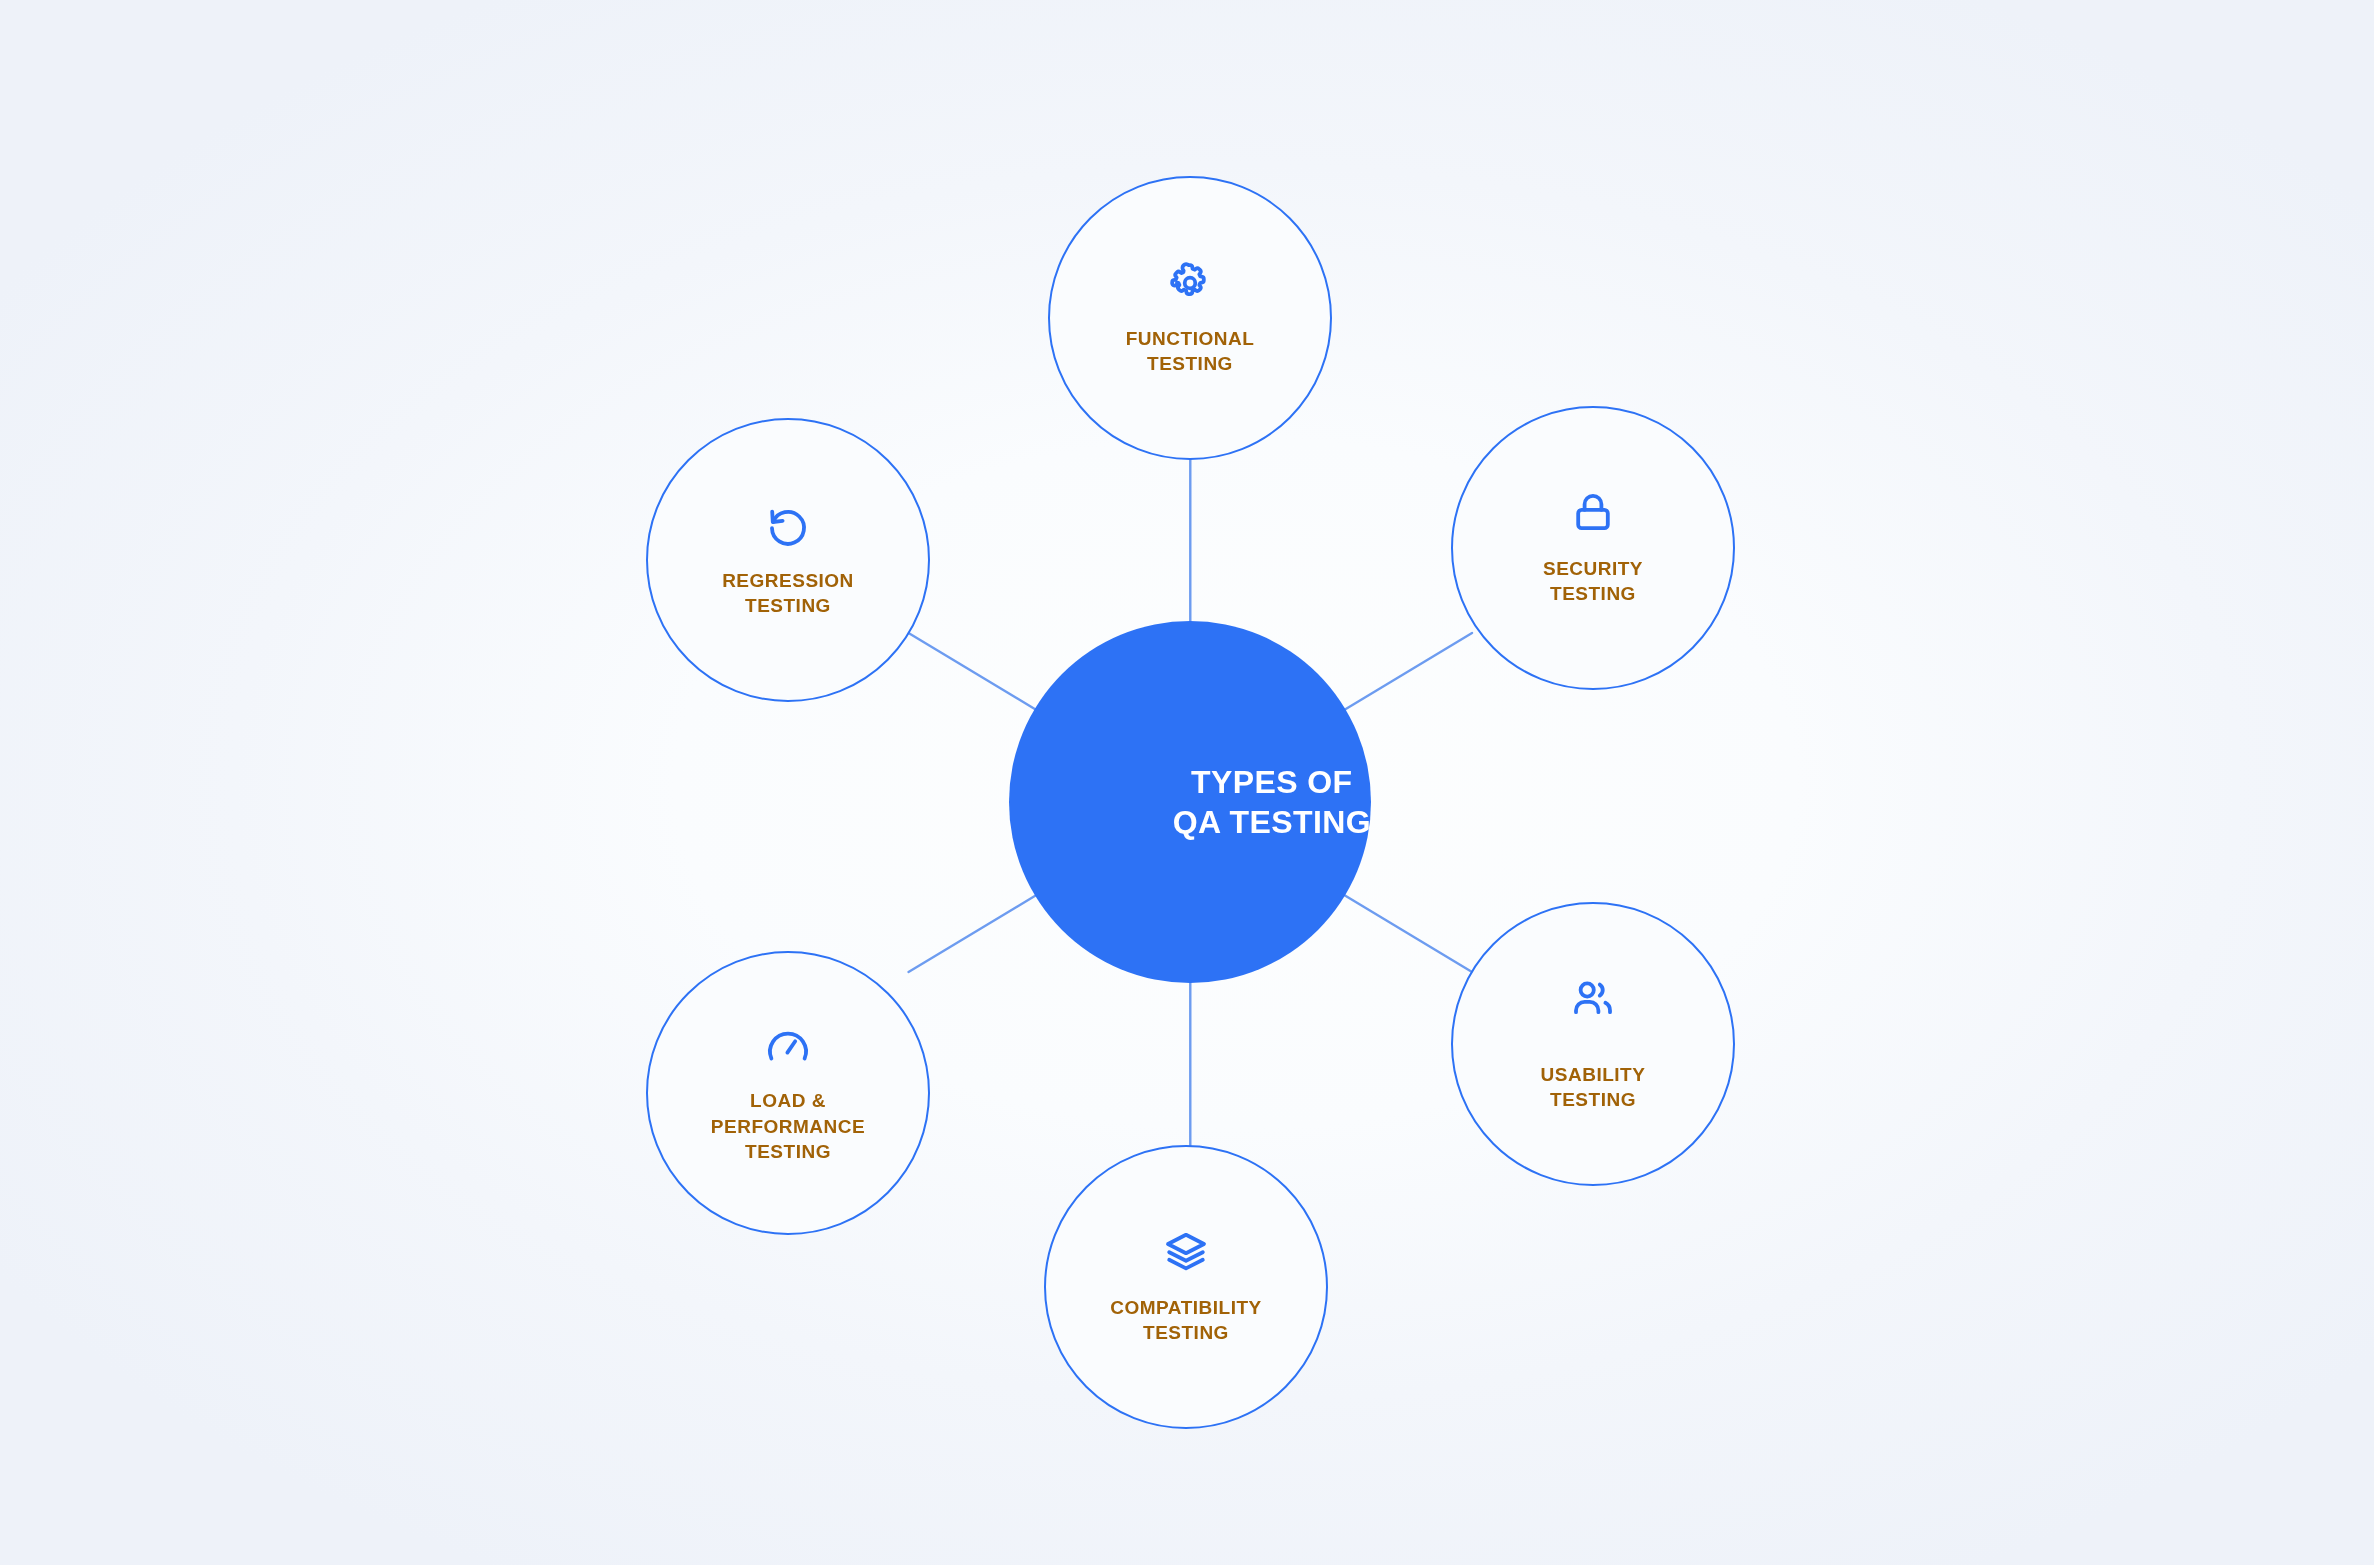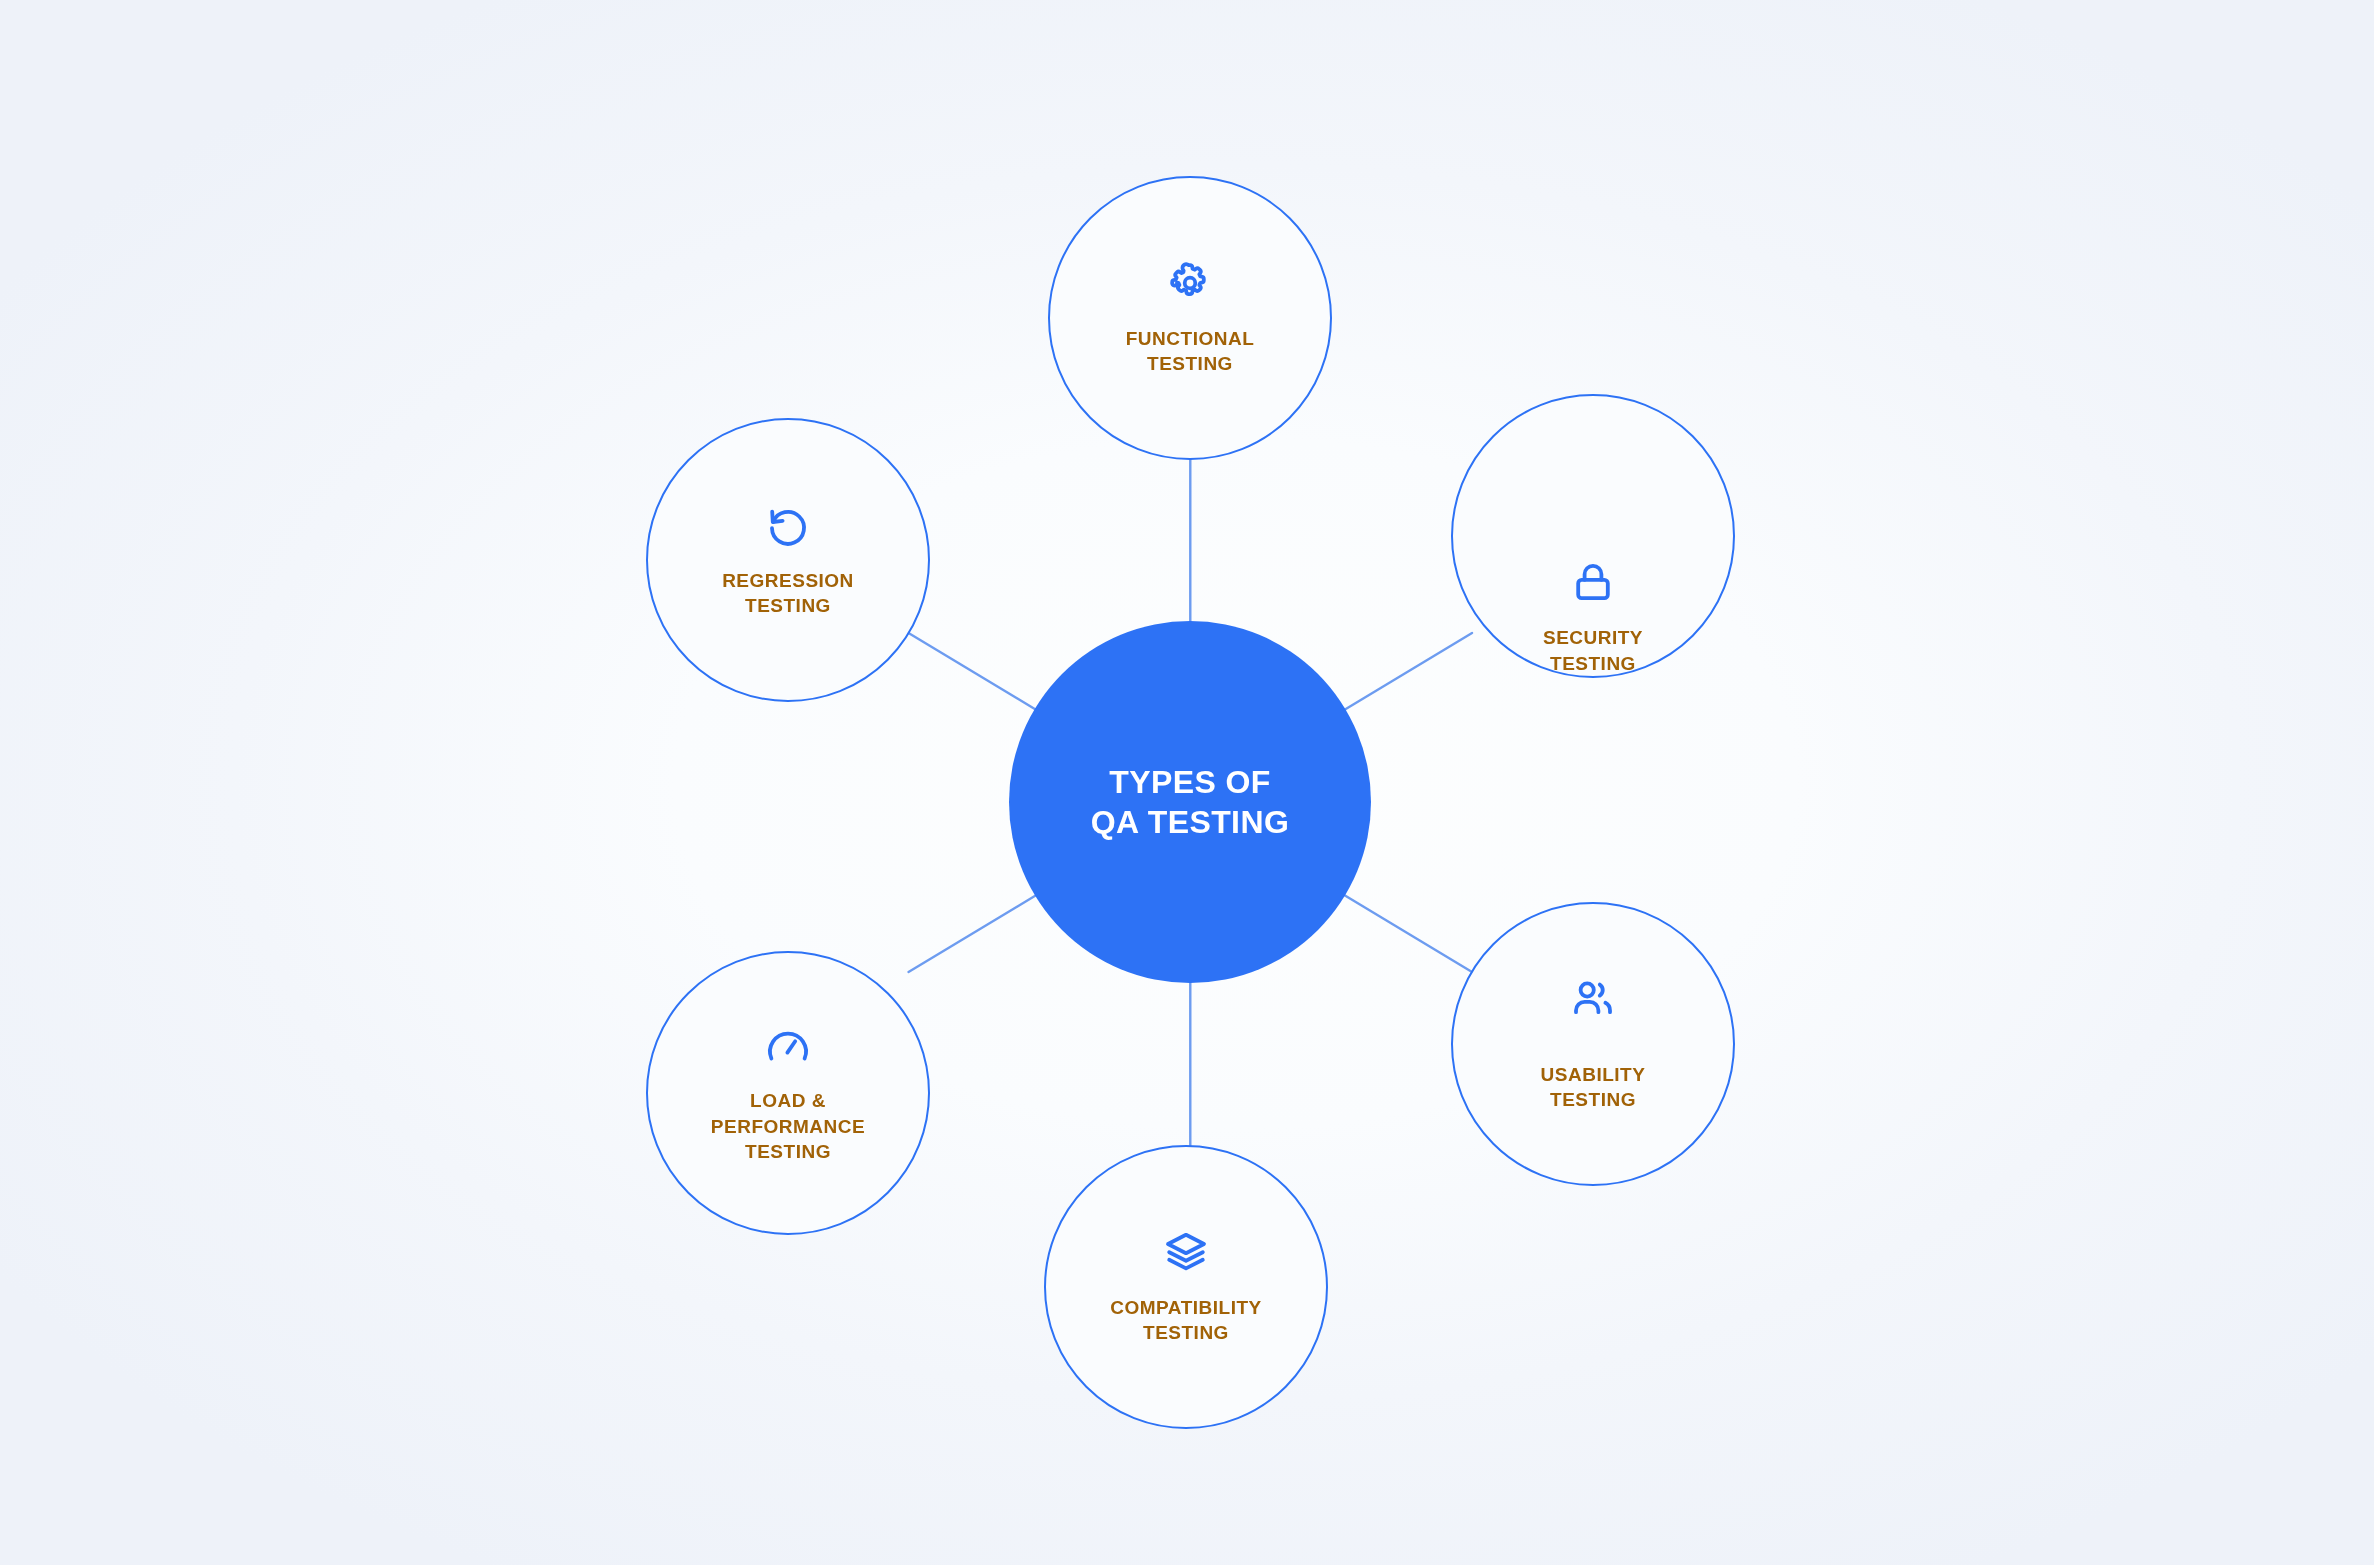--- a/index.html
+++ b/index.html
@@ -44,20 +44,21 @@
     background: rgba(250, 252, 254, 0.96);
   }
   .node.hub {
     width: 362px;
     height: 362px;
     margin-left: -181px;
     margin-top: -181px;
     background: #2d72f5;
     border: none;
     z-index: 3;
+    align-items: flex-end;
   }
   .hub-title {
     color: #ffffff;
     font-size: 32px;
     font-weight: 700;
     line-height: 1.25;
     letter-spacing: 0.4px;
     text-align: center;
     text-transform: uppercase;
     white-space: pre-line;
@@ -109,21 +110,21 @@
     <span class="node-icon">
       <svg viewBox="0 0 24 24" fill="none" stroke="currentColor" stroke-width="1.9" stroke-linecap="round" stroke-linejoin="round">
         <path d="M12 3.1c.6 0 1.1.45 1.18 1.04l.1.74c.38.13.74.28 1.08.47l.6-.45a1.19 1.19 0 0 1 1.57.11l.46.46c.42.42.47 1.09.11 1.57l-.45.6c.19.34.34.7.47 1.08l.74.1c.59.08 1.04.58 1.04 1.18v.64c0 .6-.45 1.1-1.04 1.18l-.74.1c-.13.38-.28.74-.47 1.08l.45.6c.36.48.31 1.15-.11 1.57l-.46.46c-.42.42-1.09.47-1.57.11l-.6-.45c-.34.19-.7.34-1.08.47l-.1.74c-.08.59-.58 1.04-1.18 1.04h-.64c-.6 0-1.1-.45-1.18-1.04l-.1-.74a6.2 6.2 0 0 1-1.08-.47l-.6.45a1.19 1.19 0 0 1-1.57-.11l-.46-.46a1.19 1.19 0 0 1-.11-1.57l.45-.6a6.2 6.2 0 0 1-.47-1.08l-.74-.1A1.19 1.19 0 0 1 3.1 12.3v-.64c0-.6.45-1.1 1.04-1.18l.74-.1c.13-.38.28-.74.47-1.08l-.45-.6a1.19 1.19 0 0 1 .11-1.57l.46-.46c.42-.42 1.09-.47 1.57-.11l.6.45c.34-.19.7-.34 1.08-.47l.1-.74A1.19 1.19 0 0 1 11.36 3.1z"></path>
         <circle cx="12" cy="12" r="2.65"></circle>
       </svg>
     </span>
     <div class="node-label">FUNCTIONAL
 TESTING</div>
   </div>
 
-  <div class="node satellite" style="left: 1593px; top: 536px; width: 284px; height: 284px; margin-left: -142px; margin-top: -142px; justify-content: flex-end;">
+  <div class="node satellite" style="left: 1593px; top: 548px; width: 284px; height: 284px; margin-left: -142px; margin-top: -142px;">
     <span class="node-icon">
       <svg viewBox="0 0 24 24" fill="none" stroke="currentColor" stroke-width="1.9" stroke-linecap="round" stroke-linejoin="round">
         <rect x="4.6" y="10.4" width="14.8" height="9.2" rx="1.7"></rect>
         <path d="M7.8 10.4V7.6a4.2 4.2 0 0 1 8.4 0v2.8"></path>
       </svg>
     </span>
     <div class="node-label">SECURITY
 TESTING</div>
   </div>
 

